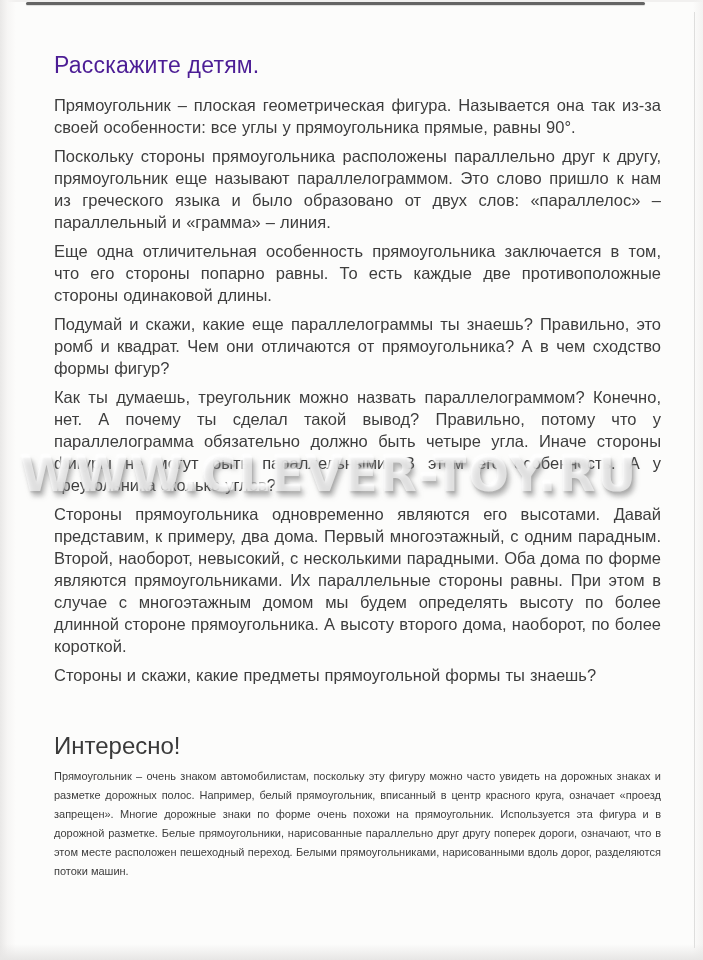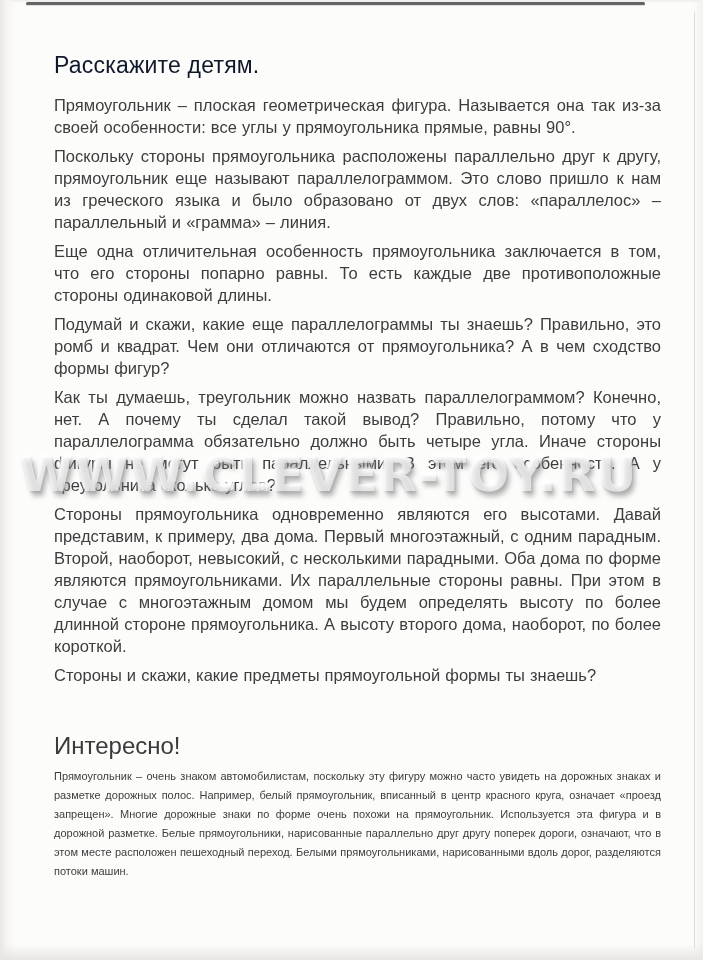--- a/index.html
+++ b/index.html
@@ -43,21 +43,21 @@
   }
   
   .content {
     position: absolute;
     left: 54px; right: 42px; top: 52px;
     color: #3d3d3d;
   }
   .title {
     font-size: 23px;
     font-weight: 400;
-    color: #0f172a;
+    color: #4c1d95;
     letter-spacing: .2px;
     margin: 0 0 15px 0;
   }
   .body-par {
     font-size: 16.5px;
     line-height: 22px;
     text-align: justify;
     margin: 0 0 7px 0;
     word-spacing: .5px;
   }

